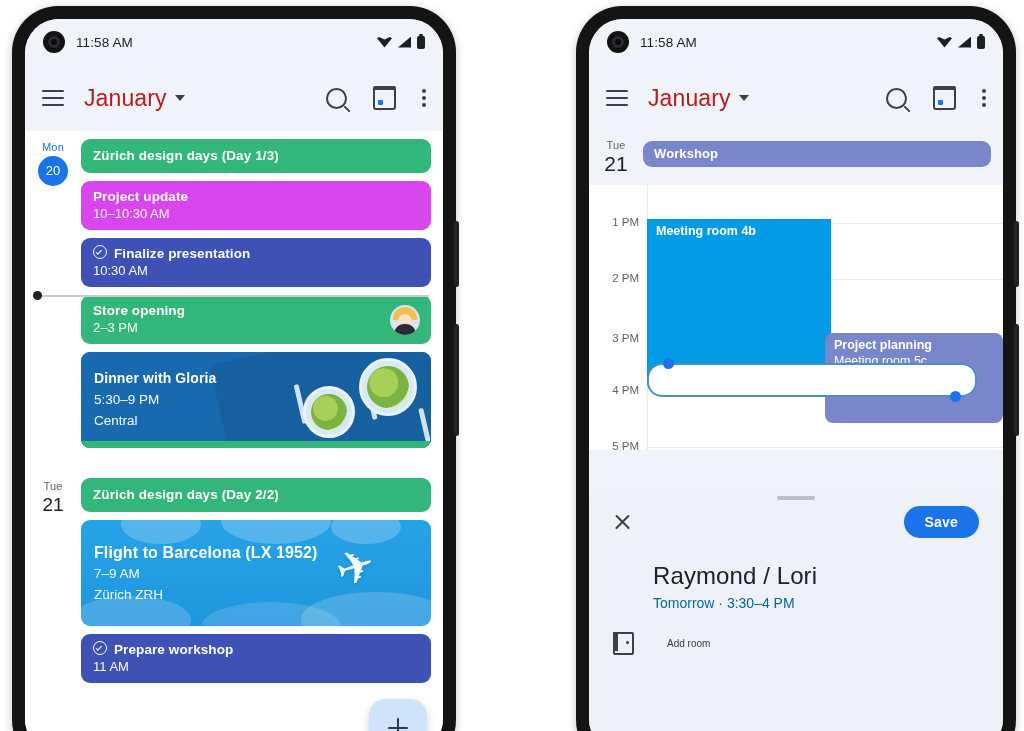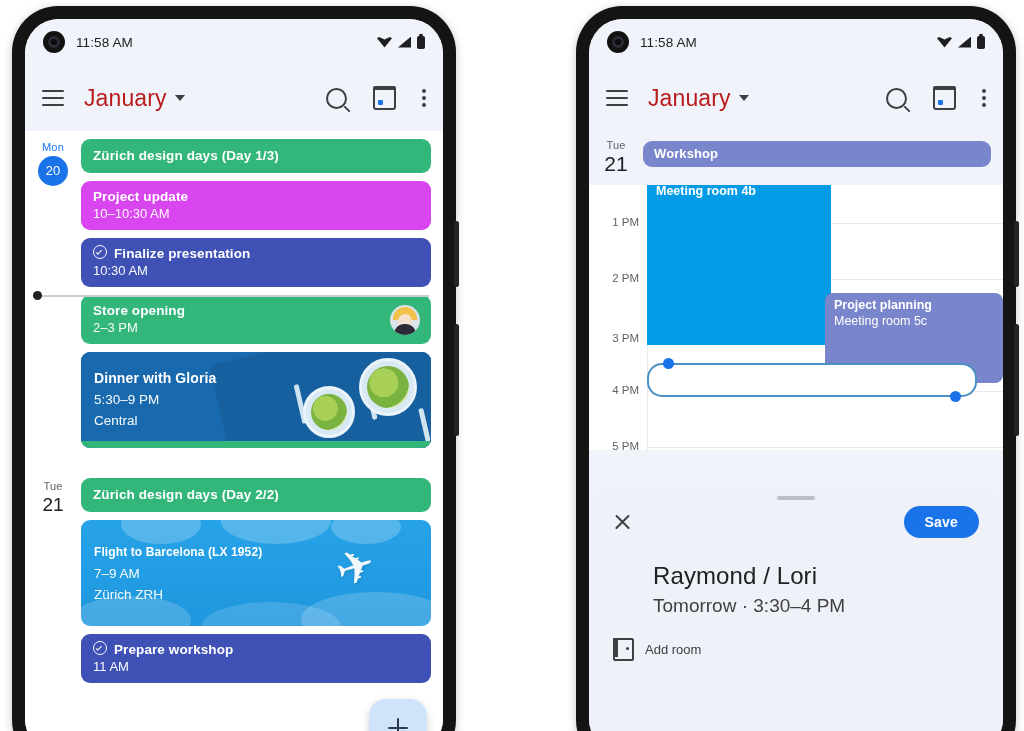--- a/index.html
+++ b/index.html
@@ -94,21 +94,21 @@
   .chip.flight{height:106px;padding:0;background:linear-gradient(180deg,#27a3e8 0%,#1e96dd 100%);}
   .chip.flight .cloud{position:absolute;background:rgba(255,255,255,.22);border-radius:50%;}
   .chip.flight .cl1{left:40px;top:-16px;width:80px;height:40px;}
   .chip.flight .cl2{left:140px;top:-22px;width:110px;height:46px;}
   .chip.flight .cl3{right:30px;top:-10px;width:70px;height:34px;}
   .chip.flight .cl4{left:-10px;bottom:-18px;width:120px;height:48px;background:rgba(255,255,255,.18);}
   .chip.flight .cl5{right:-20px;bottom:-20px;width:150px;height:54px;background:rgba(255,255,255,.18);}
   .chip.flight .cl6{left:120px;bottom:-26px;width:140px;height:50px;background:rgba(255,255,255,.15);}
   .chip.flight .plane{position:absolute;right:56px;top:24px;font-size:46px;line-height:46px;color:#f2f7fa;transform:rotate(-18deg);text-shadow:0 2px 4px rgba(0,0,0,.12);}
   .chip.flight .txt{position:absolute;left:13px;top:22px;z-index:3;}
-  .chip.flight .txt .t{font-size:12px;font-weight:bold;line-height:21px;}
+  .chip.flight .txt .t{font-size:16px;font-weight:bold;line-height:21px;}
   .chip.flight .txt .s{font-size:13.5px;line-height:21px;}
 
   
   .nowline{position:absolute;left:8px;right:14px;height:1.5px;background:#c9ccd1;}
   .nowline::before{content:"";position:absolute;left:0;top:-4px;width:9px;height:9px;border-radius:50%;background:#202124;}
 
   
   .fab{position:absolute;right:16px;bottom:-4px;width:58px;height:58px;border-radius:17px;background:#cfe3fb;display:flex;align-items:center;justify-content:center;box-shadow:0 3px 8px rgba(0,0,0,.18);}
   .fab .plus{position:relative;width:20px;height:20px;}
   .fab .plus::before,.fab .plus::after{content:"";position:absolute;background:#2f3a4a;border-radius:2px;}
@@ -119,57 +119,57 @@
   .dayhdr{background:#f1f3fa;display:flex;padding:4px 12px 10px 0;}
   .dayhdr .daycol{width:54px;flex:0 0 54px;padding-top:4px;}
   .dayhdr .daycol .dow{color:#5f6368;}
   .dayhdr .daycol .dnum{color:#202124;font-size:21px;}
   .allday{flex:1 1 auto;padding-top:6px;}
   .alldaychip{background:#7986cb;color:#fff;border-radius:9px;font-size:13px;font-weight:bold;padding:5px 11px 6px;letter-spacing:.1px;}
   .grid{position:relative;background:#fff;height:265px;overflow:hidden;}
   .hourrow{position:absolute;left:0;right:0;height:1px;background:#e8eaed;}
   .hourlbl{position:absolute;left:0;width:50px;text-align:right;font-size:11.5px;color:#5f6368;transform:translateY(-7px);}
   .gutter{position:absolute;left:58px;top:0;bottom:0;width:1px;background:#e8eaed;}
-  .gev{position:absolute;border-radius:0;color:#fff;padding:4px 9px;overflow:hidden;}
+  .gev{position:absolute;border-radius:0;color:#fff;padding:4px 9px;overflow:hidden;margin-top:40px;}
   .gev .t{font-size:12.5px;font-weight:bold;line-height:16px;}
   .gev .s{font-size:12.5px;line-height:16px;}
   .gev.blue{background:#039be5;}
   .gev.purple{background:#7986cb;border-radius:8px;}
   .dragsel{position:absolute;border:2px solid #4a90c4;background:#fff;border-radius:15px;}
   .dragsel .h{position:absolute;width:11px;height:11px;border-radius:50%;background:#1a73e8;}
   .dragsel .h.tl{left:14px;top:-7px;}
   .dragsel .h.br{right:14px;bottom:-7px;}
 
   
   .sheet{position:absolute;left:0;right:0;bottom:0;top:468px;background:#eef1f8;border-radius:18px 18px 0 0;padding:0 24px;}
   .grabber{width:38px;height:4px;border-radius:2px;background:#b9bec9;margin:9px auto 0;}
   .sheettop{display:flex;align-items:center;height:44px;}
   .ic-close{width:19px;height:19px;position:relative;}
   .ic-close::before,.ic-close::after{content:"";position:absolute;left:0;top:8.4px;width:19px;height:2.2px;background:#3c4043;border-radius:2px;}
   .ic-close::before{transform:rotate(45deg);}
   .ic-close::after{transform:rotate(-45deg);}
   .savebtn{margin-left:auto;background:#1a73e8;color:#fff;font-size:14px;font-weight:bold;border-radius:18px;padding:8px 21px;letter-spacing:.2px;}
   .sheettitle{font-size:24px;color:#202124;margin:18px 0 0 40px;letter-spacing:.1px;}
-  .sheetsub{font-size:19px;color:#404040;margin:5px 0 0 40px;}
+  .sheetsub{font-size:14px;color:#0369a1;margin:5px 0 0 40px;}
   .srow{display:flex;align-items:center;margin-top:21px;}
   .srow .sicon{width:30px;flex:0 0 30px;display:flex;align-items:center;justify-content:flex-start;}
   .ic-people{position:relative;width:22px;height:16px;}
   .ic-people .hd{position:absolute;border-radius:50%;border:2px solid #3c4043;}
   .ic-people .h1{left:1px;top:0;width:8px;height:8px;}
   .ic-people .h2{left:11px;top:1px;width:6px;height:6px;}
   .ic-people .bd{position:absolute;border:2px solid #3c4043;border-bottom:none;border-radius:7px 7px 0 0;}
   .ic-people .b1{left:0;bottom:0;width:11px;height:6px;}
   .ic-people .b2{left:12px;bottom:0;width:9px;height:5px;}
   .ic-room{width:17px;height:19px;border:2px solid #3c4043;border-radius:2px;position:relative;}
   .ic-room::after{content:"";position:absolute;right:3px;top:7px;width:3px;height:3px;border-radius:50%;background:#3c4043;}
   .ic-room::before{content:"";position:absolute;left:-2px;top:-2px;width:5px;height:19px;background:#3c4043;}
   .pill{font-size:14px;padding:3px 9px 2px;margin-right:7px;}
   .pill.you{background:#d6e6f7;color:#1a73e8;border-bottom:2.5px solid #4a90d9;}
   .pill.guest{background:#dfe2ee;color:#3c4043;border-bottom:2.5px solid #7986cb;}
-  .addroom{font-size:13px;color:#3c4043;margin-left:2px;}
+  .addroom{font-size:10px;color:#3c4043;margin-left:24px;}
 </style>
 </head>
 <body>
 
 <div class="stage">
 
   <div class="phone left">
     <div class="sidebtn a"></div>
     <div class="sidebtn b"></div>
     <div class="screen">

